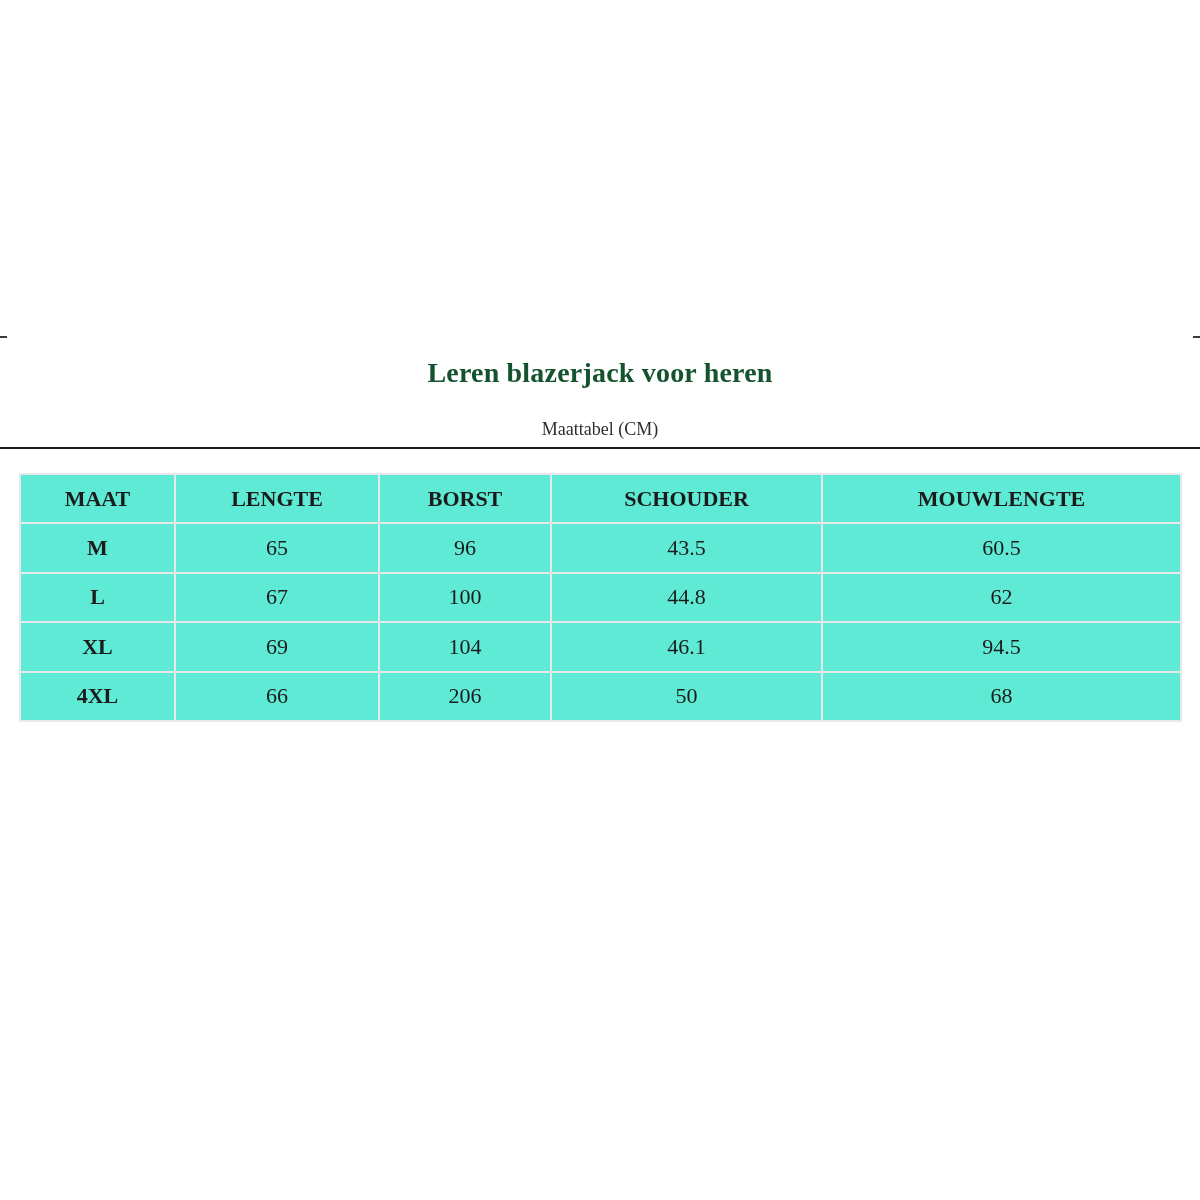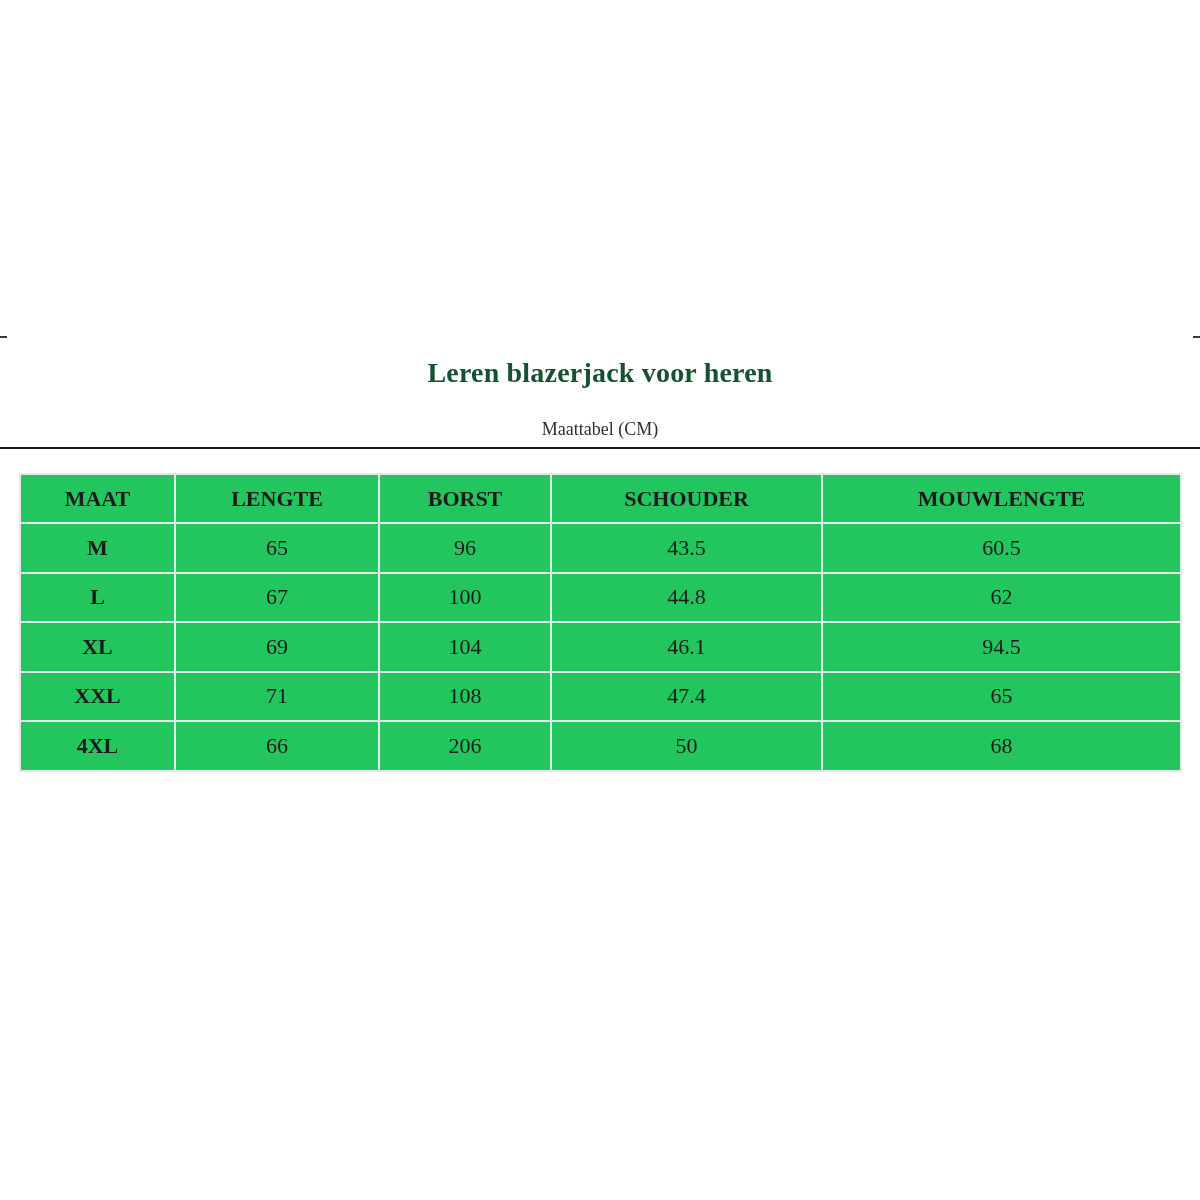--- a/index.html
+++ b/index.html
@@ -62,21 +62,21 @@
     border-collapse: collapse;
     table-layout: fixed;
   }
   table.size-chart th,
   table.size-chart td {
     border: 2px solid #e7e8e9;
     text-align: center;
     vertical-align: middle;
     font-size: 22px;
     padding: 0;
-    background: #22c55e;
+    background: #5eead4;
     color: #1b1b1b;
   }
   table.size-chart thead tr { height: 49px; }
   table.size-chart tbody tr { height: 49.5px; }
   table.size-chart th { font-weight: 700; }
   table.size-chart td.size-col { font-weight: 700; }
 </style>
 </head>
 <body>
 
@@ -121,27 +121,20 @@
       <td>62</td>
     </tr>
     <tr>
       <td class="size-col">XL</td>
       <td>69</td>
       <td>104</td>
       <td>46.1</td>
       <td>94.5</td>
     </tr>
     <tr>
-      <td class="size-col">XXL</td>
-      <td>71</td>
-      <td>108</td>
-      <td>47.4</td>
-      <td>65</td>
-    </tr>
-    <tr>
       <td class="size-col">4XL</td>
       <td>66</td>
       <td>206</td>
       <td>50</td>
       <td>68</td>
     </tr>
   </tbody>
 </table>
 
 </body></html>

